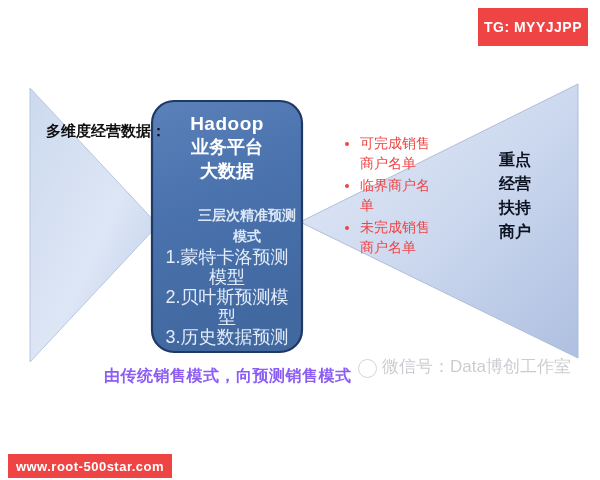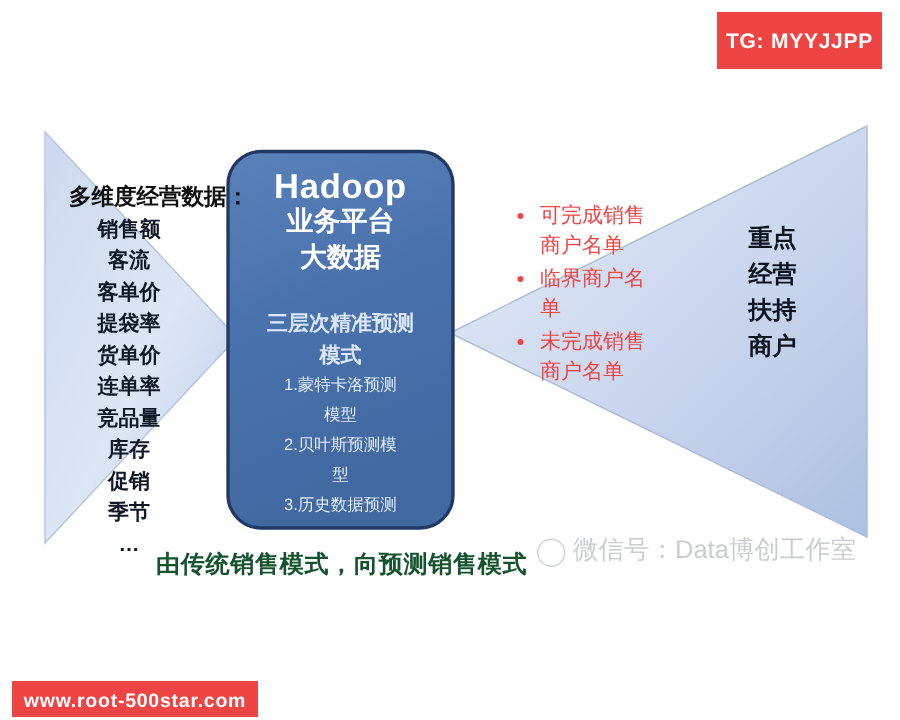--- a/index.html
+++ b/index.html
@@ -92,47 +92,48 @@
   #center-title {
     position: absolute;
     left: 152px;
     top: 113px;
     width: 150px;
     text-align: center;
     color: #ffffff;
     font-weight: bold;
   }
   #center-title .brand {
-    font-size: 23px;
+    font-size: 19px;
     letter-spacing: 0.5px;
     line-height: 22px;
   }
   #center-title .cn {
     font-size: 18px;
     line-height: 24px;
   }
   #center-sub {
     position: absolute;
     left: 152px;
     top: 205px;
     width: 150px;
     text-align: center;
     color: #dce7f7;
     font-size: 14px;
     font-weight: bold;
     line-height: 21px;
+    padding-left: 20px;
   }
   #center-models {
     position: absolute;
     left: 152px;
     top: 247px;
     width: 150px;
     text-align: center;
     color: #e2ecfa;
-    font-size: 11px;
+    font-size: 18px;
     line-height: 20px;
   }
 
   
   #right-bullets {
     position: absolute;
     left: 344px;
     top: 133px;
     width: 92px;
     color: #ef4444;
@@ -162,21 +163,21 @@
     line-height: 24px;
   }
 
   
   #caption {
     position: absolute;
     left: 104px;
     top: 366px;
     font-size: 16px;
     font-weight: bold;
-    color: #14532d;
+    color: #8b5cf6;
     white-space: nowrap;
     letter-spacing: 0.5px;
   }
 
   
   #wechat-mark {
     position: absolute;
     left: 358px;
     top: 355px;
     font-size: 17px;
@@ -223,33 +224,20 @@
 
     <polygon points="300,222 578,84 578,358" fill="url(#gradRight)" stroke="#aebdd8" stroke-width="1"></polygon>
 
     <rect x="152" y="101" width="150" height="251" rx="22" ry="22" fill="url(#gradBox)" stroke="#1f3864" stroke-width="2.2"></rect>
   </svg>
 
   <div class="layer">
 
     <div id="left-heading">多维度经营数据：</div>
 
-    <div id="left-items">
-      <div class="row">销售额</div>
-      <div class="row">客流</div>
-      <div class="row">客单价</div>
-      <div class="row">提袋率</div>
-      <div class="row">货单价</div>
-      <div class="row">连单率</div>
-      <div class="row">竞品量</div>
-      <div class="row">库存</div>
-      <div class="row">促销</div>
-      <div class="row">季节</div>
-      <div class="row">…</div>
-    </div>
 
     <div id="center-title">
       <div class="brand">Hadoop</div>
       <div class="cn">业务平台</div>
       <div class="cn">大数据</div>
     </div>
 
     <div id="center-sub">
       <div>三层次精准预测</div>
       <div>模式</div>

